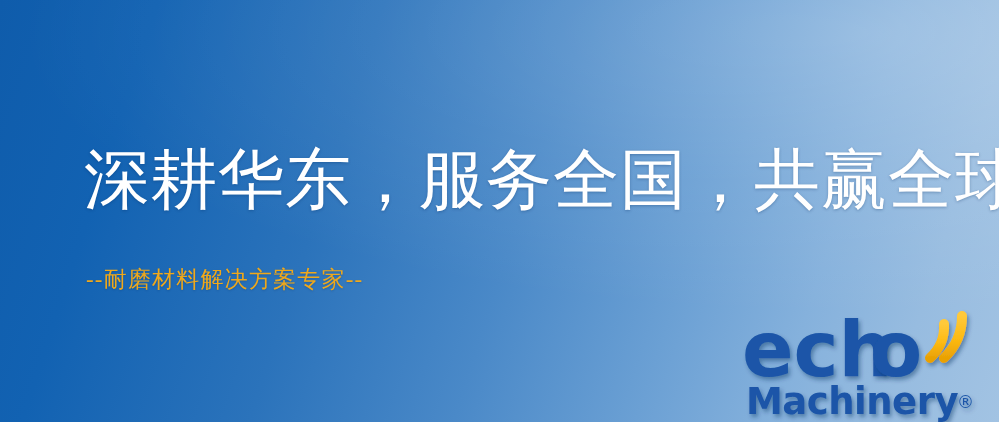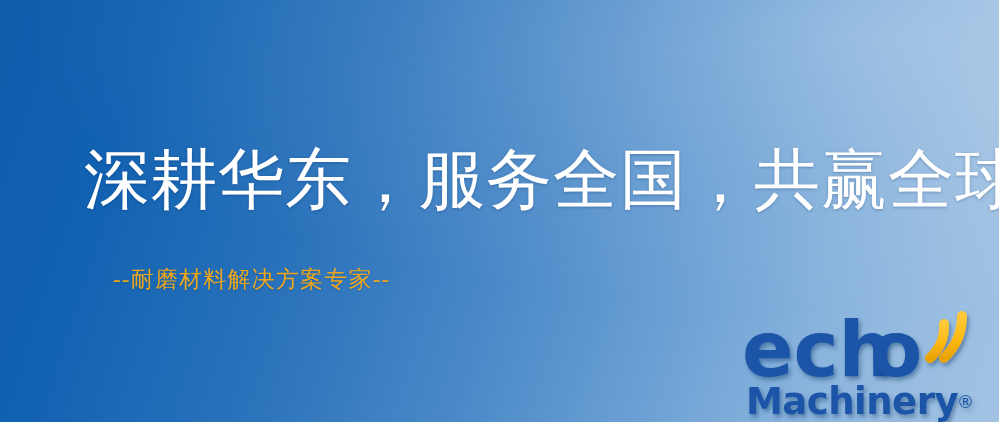--- a/index.html
+++ b/index.html
@@ -55,21 +55,20 @@
     position: absolute;
     left: 86px;
     top: 268px;
     font-family: "Liberation Serif", "DejaVu Serif", serif;
     font-size: 23px;
     line-height: 1.0;
     color: #efa81b;
     letter-spacing: 1.2px;
     white-space: nowrap;
     text-shadow: 0 1px 2px rgba(0, 40, 90, 0.22);
-    margin-left: 27px;
   }
 
   
   #logo {
     position: absolute;
     left: 742px;
     top: 296px;
     width: 257px;
     height: 126px;
   }

